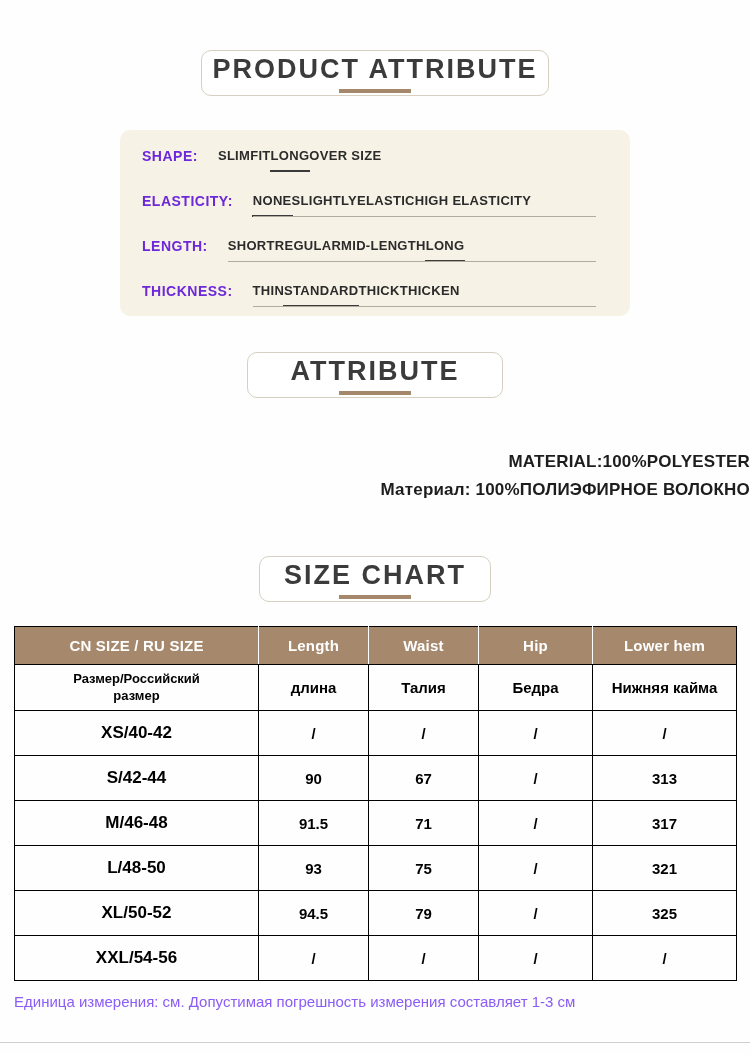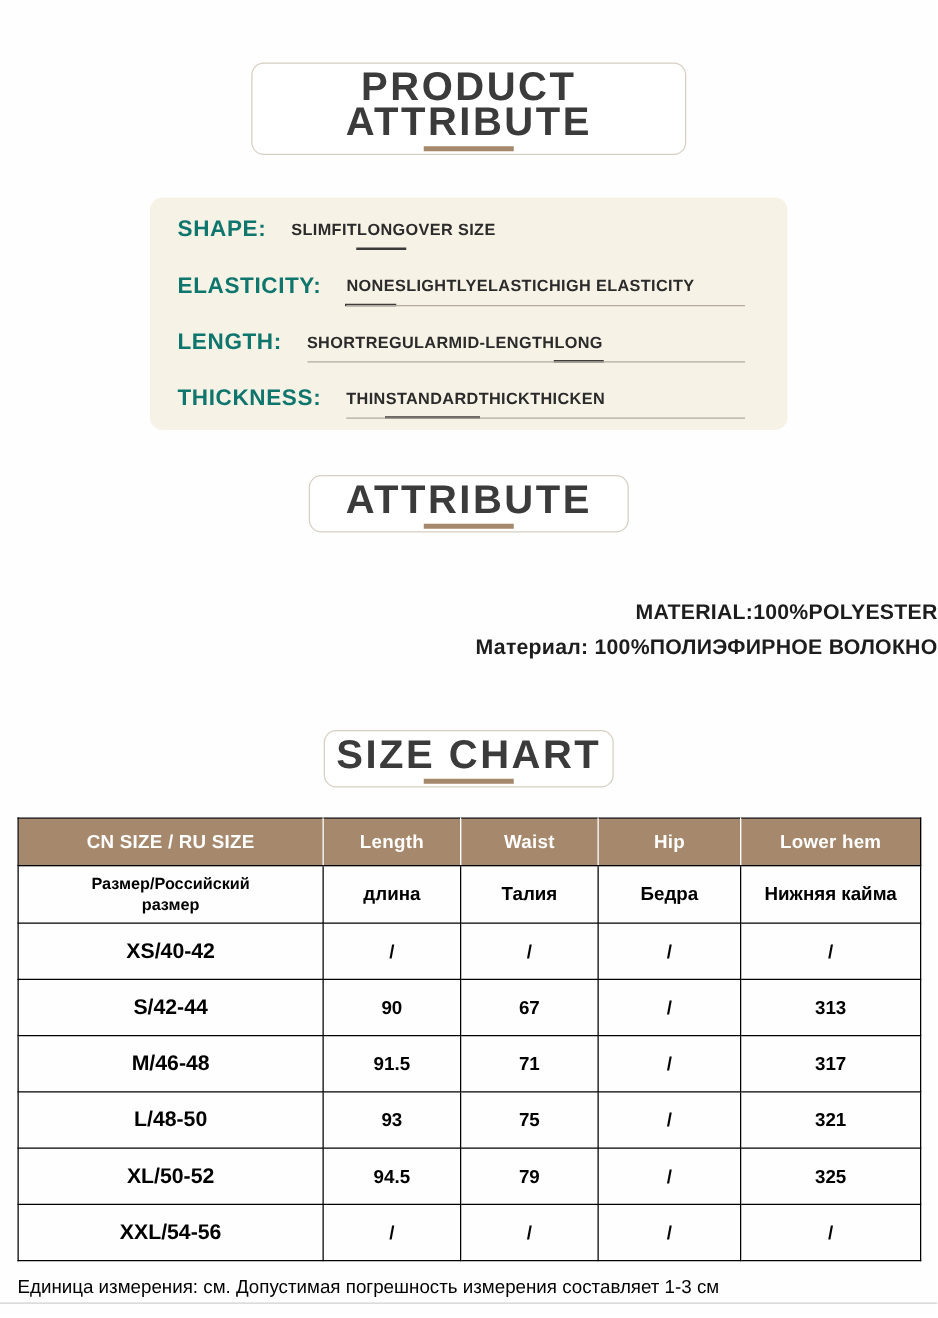--- a/index.html
+++ b/index.html
@@ -16,21 +16,21 @@
   }
 
   
   .title-box {
     position:relative;
     margin:0 auto;
     border:1px solid #d6cfc2;
     border-radius:10px;
     background:#fff;
     text-align:center;
-    font-size:32px;
+    font-size:27px;
     font-weight:bold;
     letter-spacing:2px;
     color:#3b3b3b;
     padding:4px 0 12px;
     line-height:28px;
   }
   .title-box .bar {
     position:absolute;
     left:50%; bottom:2px;
     transform:translateX(-50%);
@@ -48,23 +48,23 @@
     background:var(--attribute-box-bg, #f7f2e6);
     border-radius:10px;
     padding:3px 22px;
   }
   .attr-row {
     display:flex;
     align-items:center;
     height:45px;
   }
   .attr-label {
-    font-size:18px;
-    font-weight:bold;
-    color:#0f766e;
+    font-size:14px;
+    font-weight:bold;
+    color:#6d28d9;
     margin-right:20px;
     letter-spacing:0.5px;
     white-space:nowrap;
   }
   .attr-options {
     position:relative;
     display:flex;
     flex:1;
     margin-right:12px;
     align-items:center;
@@ -150,21 +150,21 @@
   .note-1 {
     font-size:15px;
     font-weight:bold;
     color:#111;
     line-height:20px;
   }
   .note-2 {
     margin-top:9px;
     font-size:15px;
     font-weight:normal;
-    color:#000000;
+    color:#8b5cf6;
     line-height:18px;
   }
 
   .bottom-divider {
     position:absolute;
     left:0; right:0; bottom:11px;
     height:1px;
     background:#cfcfcf;
   }
 </style>

